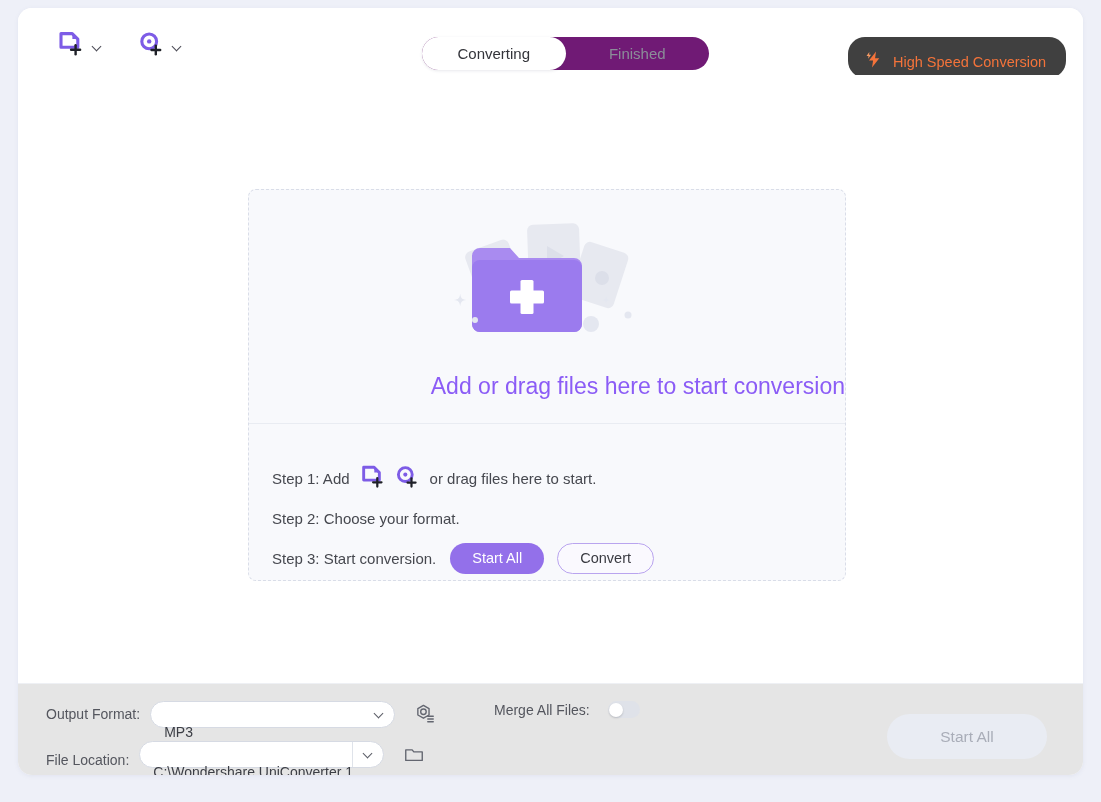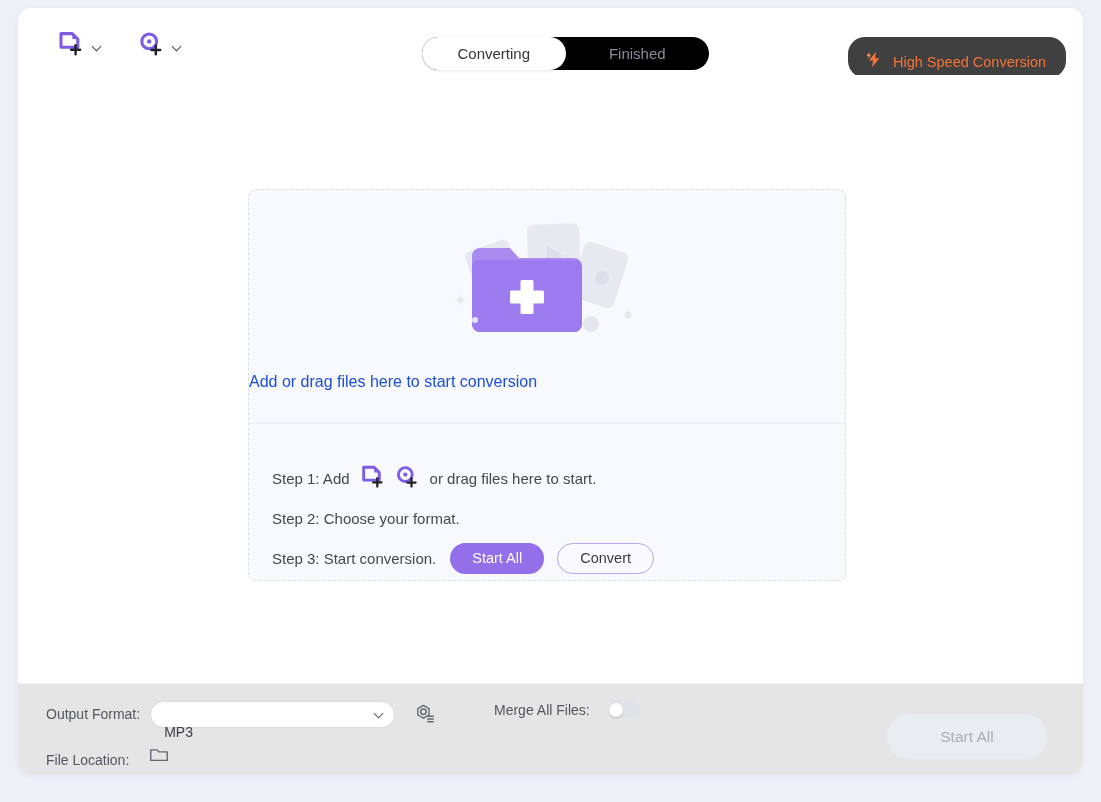--- a/index.html
+++ b/index.html
@@ -64,21 +64,21 @@
     border-bottom: 1.6px solid #4a4a55;
     transform: rotate(45deg);
   }
 
   .segmented {
     position: absolute;
     left: 404px;
     top: 29px;
     width: 287px;
     height: 33px;
-    background: #000000;
+    background: #701a75;
     border-radius: 17px;
     display: flex;
     align-items: center;
     padding: 0;
     box-sizing: border-box;
   }
   .seg {
     flex: 1;
     height: 33px;
     line-height: 33px;
@@ -145,23 +145,23 @@
     top: 28px;
     transform: translateX(-50%);
     width: 210px;
     height: 132px;
   }
   .drop-text {
     position: absolute;
     left: 0;
     right: 0;
     top: 183px;
-    text-align: left;
-    font-size: 16px;
-    color: #1d4ed8;
+    text-align: right;
+    font-size: 23px;
+    color: #8b5cf6;
   }
   .steps {
     position: absolute;
     left: 0; right: 0;
     top: 246px;
     padding: 22px 0 0 23px;
   }
   .step-row {
     display: flex;
     align-items: center;
@@ -455,20 +455,26 @@
             <line x1="15" y1="14.5" x2="21" y2="14.5"></line>
             <line x1="15" y1="17.5" x2="21" y2="17.5"></line>
             <line x1="15" y1="20.5" x2="21" y2="20.5"></line>
           </g>
         </svg>
       </div>
     </div>
 
     <div class="row2">
       <span class="bb-label">File Location:</span>
+      <div class="select">
+        <span class="val">C:\Wondershare UniConverter 1</span>
+        <span class="dd bordered">
+            <span class="caret"></span>
+          </span>
+      </div>
       <div class="icon-btn">
         <svg width="22" height="22" viewBox="0 0 24 24">
           <path d="M3 7.5h7l1.8 2.2H21V19H3z" fill="none" stroke="#636670" stroke-width="1.5" stroke-linejoin="round"></path>
         </svg>
       </div>
     </div>
 
     <div class="mergebox">
       <span class="bb-label">Merge All Files:</span>
       <div class="toggle">

